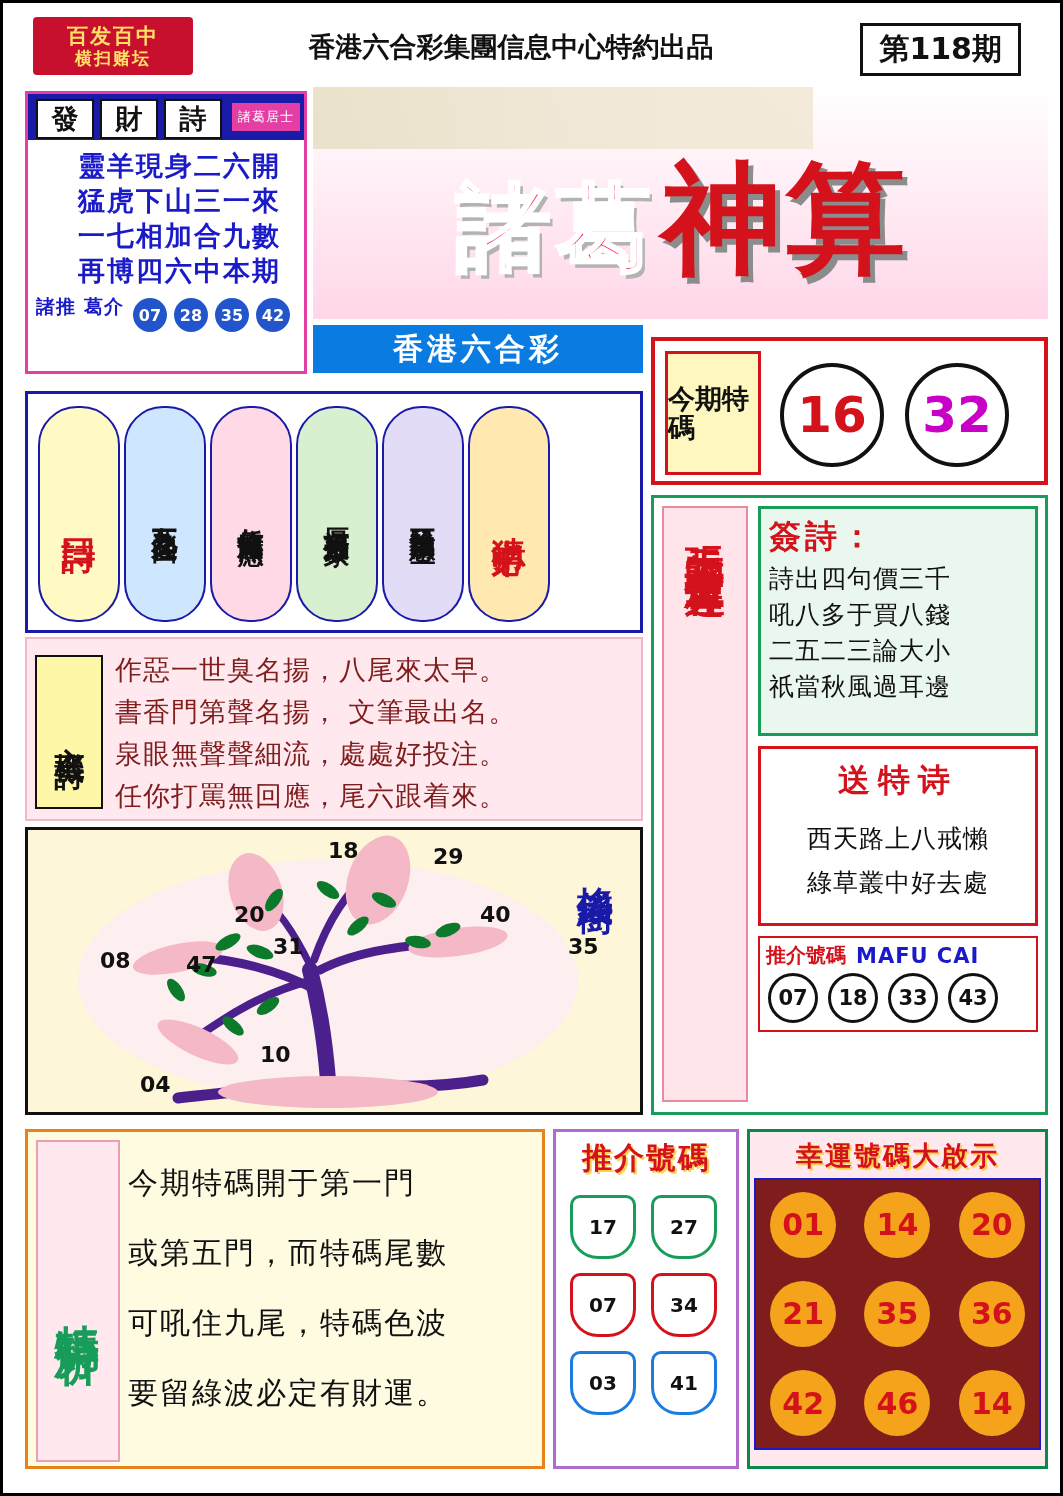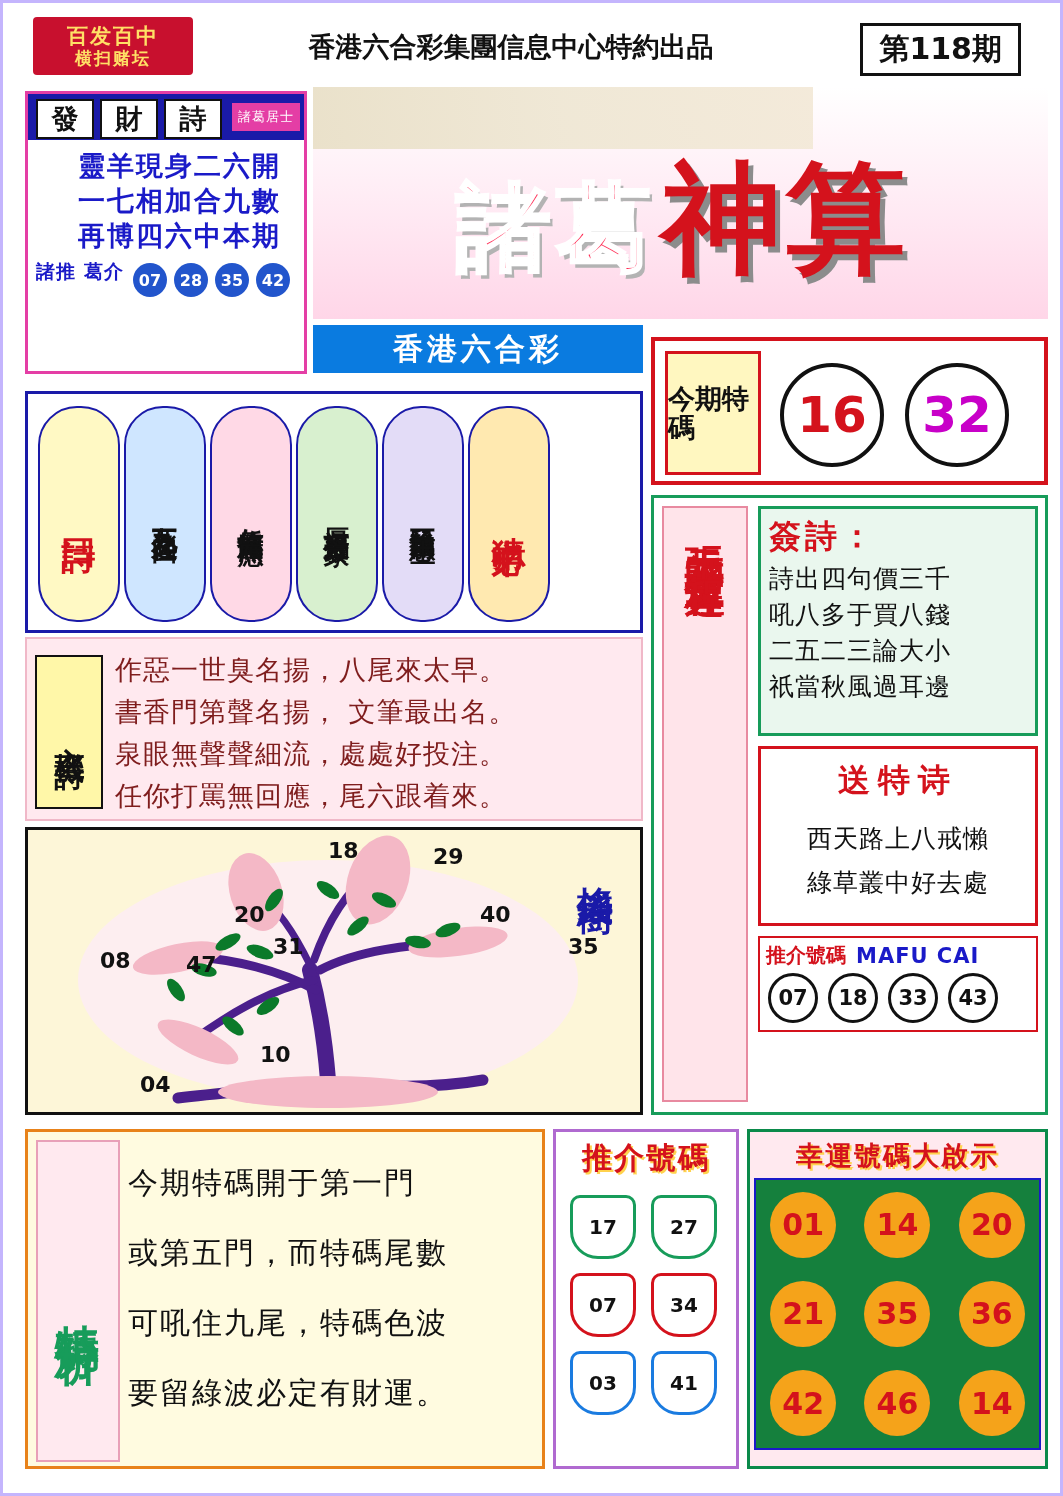--- a/index.html
+++ b/index.html
@@ -3,21 +3,21 @@
 <meta charset="utf-8">
 <style>
   html,body{margin:0;padding:0;}
   body{
     width:1063px;height:1496px;
     background:#ffffff;
     font-family:"DejaVu Sans","Liberation Sans",sans-serif;
     overflow:hidden;
     position:relative;
   }
-  .page{position:relative;width:1063px;height:1496px;box-sizing:border-box;border:3px solid #c4b5fd;background:#fff;}
+  .page{position:relative;width:1063px;height:1496px;box-sizing:border-box;border:3px solid #000000;background:#fff;}
 
   
   .hdr{position:absolute;left:8px;top:6px;width:1040px;height:78px;}
   .logo{position:absolute;left:22px;top:8px;width:160px;height:58px;background:#c8102e;border-radius:4px;
         display:flex;flex-direction:column;align-items:center;justify-content:center;color:#ffd24d;
         font-weight:bold;font-family:"DejaVu Sans","Liberation Sans",sans-serif;}
   .logo .l1{font-size:21px;letter-spacing:2px;line-height:24px;color:#ffe066;}
   .logo .l2{font-size:17px;letter-spacing:2px;line-height:20px;color:#ffe066;}
   .hdr-title{position:absolute;left:200px;top:20px;width:600px;text-align:center;font-size:27px;font-weight:bold;color:#111;}
   .issue{position:absolute;right:30px;top:14px;border:3px solid #111;background:#fff;padding:3px 16px;font-size:30px;font-weight:bold;color:#111;}
@@ -114,21 +114,21 @@
   .tjh-grid{display:grid;grid-template-columns:1fr 1fr;gap:14px 10px;padding:14px 14px 0;}
   .shield{width:60px;height:58px;border:3px solid #111;display:flex;align-items:center;justify-content:center;font-size:20px;font-weight:bold;color:#111;background:#fff;
       border-radius:10px 10px 28px 28px;}
   .shield.g{border-color:#179c5a;}
   .shield.r{border-color:#d4121c;}
   .shield.b{border-color:#1a7be0;}
 
   
   .lucky{position:absolute;left:744px;top:1126px;width:301px;height:340px;border:3px solid #0a8a4a;background:#ffe9ef;box-sizing:border-box;}
   .lucky-title{text-align:center;font-size:27px;font-weight:bold;color:#d4121c;letter-spacing:2px;padding:6px 0 4px;text-shadow:2px 2px 0 #ffd24d;}
-  .lucky-box{margin:0 4px;border:2px solid #1a1ac8;background:#15803d;height:268px;display:grid;grid-template-columns:repeat(3,1fr);
+  .lucky-box{margin:0 4px;border:2px solid #1a1ac8;background:#7f1d1d;height:268px;display:grid;grid-template-columns:repeat(3,1fr);
       align-items:center;justify-items:center;}
   .lucky-box span{width:66px;height:66px;border-radius:50%;background:#f5a31a;color:#d4121c;font-size:30px;font-weight:bold;
       display:flex;align-items:center;justify-content:center;}
 </style>
 </head>
 <body>
 
 <div class="page">
 
   <div class="hdr">
@@ -142,20 +142,21 @@
 
   <div class="facai">
     <div class="facai-head">
       <div class="fh-c c1">發</div>
       <div class="fh-c c2">財</div>
       <div class="fh-c c3">詩</div>
       <div class="fh-tag">諸葛居士</div>
     </div>
     <div class="facai-lines">
       <div>靈羊現身二六開</div>
+      <div>猛虎下山三一來</div>
       <div>一七相加合九數</div>
       <div>再博四六中本期</div>
     </div>
     <div class="facai-foot">
       <div class="ff-label">諸推</div>
       <div class="ff-label2">葛介</div>
       <div class="ff-nums">
         <span>07</span>
         <span>28</span>
         <span>35</span>

